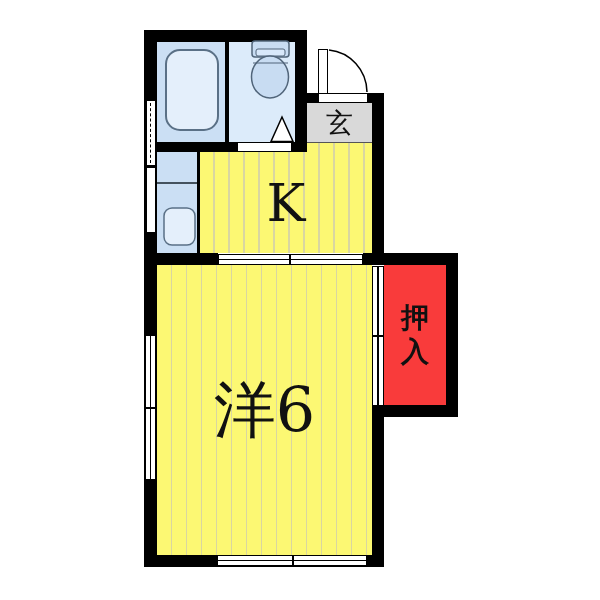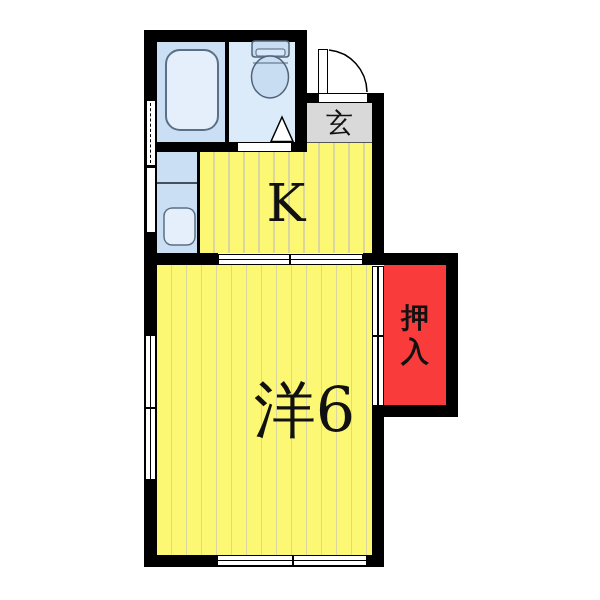--- a/index.html
+++ b/index.html
@@ -96,21 +96,21 @@
     <rect x="164" y="208" width="31" height="37" rx="8" fill="#E4EFFB" stroke="#5A7086" stroke-width="1.5"></rect>
     <polygon points="282,117 271,141.5 293,141.5" fill="#fff" stroke="#000" stroke-width="1.5"></polygon>
   </svg>
 
   <div class="label kitchen" style="left:200px;top:152px;width:172px;height:101px;">
     <span>K</span>
   </div>
   <div class="label genkan" style="left:307px;top:103px;width:65px;height:39px;">
     <span>玄</span>
   </div>
-  <div class="label western" style="left:157px;top:265px;width:215px;height:290px;margin-left:40px;">
+  <div class="label western" style="left:157px;top:265px;width:215px;height:290px;">
     <span>洋6</span>
   </div>
   <div class="label closet" style="left:384px;top:265px;width:62px;height:140px;">
     <span>押</span>
     <span>入</span>
   </div>
 
 </div>
 
 </body></html>

